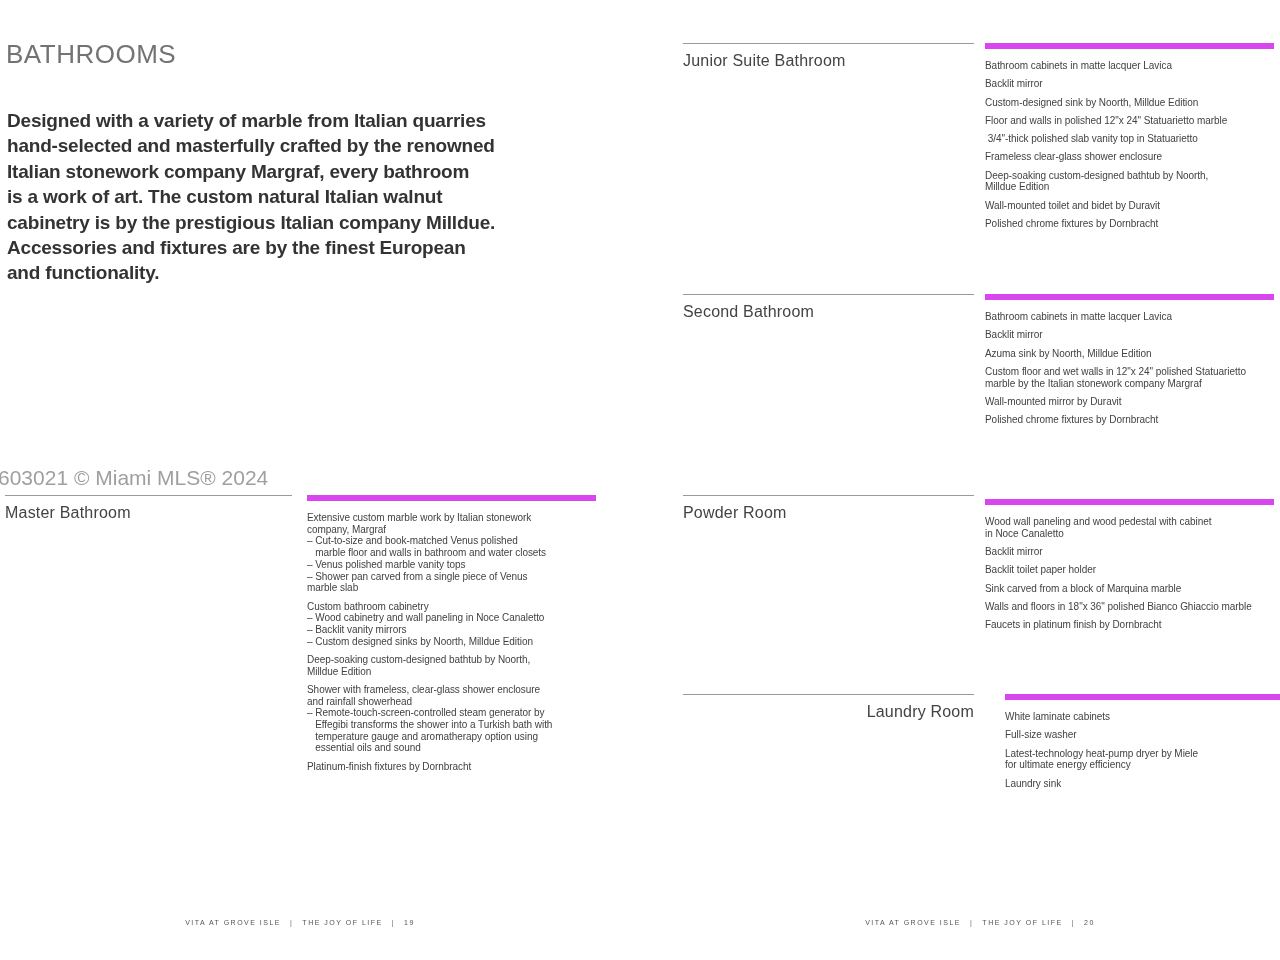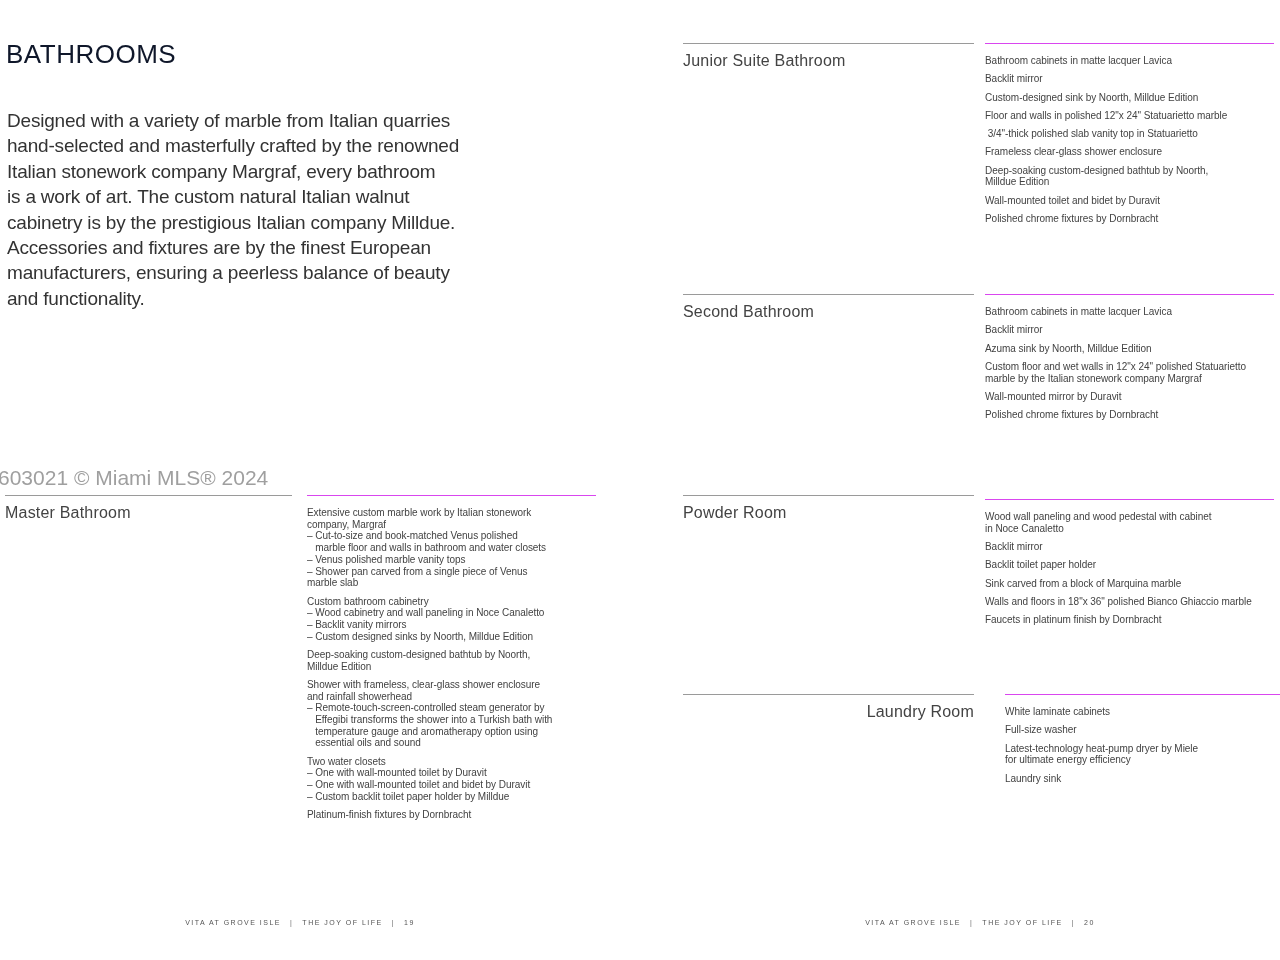--- a/index.html
+++ b/index.html
@@ -11,49 +11,50 @@
     font-family: "Liberation Sans", sans-serif;
   }
   .abs { position: absolute; }
 
   .page-title {
     left: 6px; top: 40px;
     font-size: 26px;
     line-height: 28px;
     font-weight: 400;
     letter-spacing: 0.5px;
-    color: #0f172a;
+    color: #737373;
   }
 
   .intro {
     left: 7px; top: 108px;
     font-size: 19px;
     line-height: 25.4px;
     letter-spacing: -0.2px;
     color: #333333;
+    font-weight: bold;
   }
   .intro-line { white-space: pre; }
 
   .watermark {
     left: -2px; top: 466px;
     font-size: 21px;
     color: #9f9f9f;
   }
 
   .label-cell {
     border-top: 1px solid #9a9a9a;
     padding-top: 8px;
   }
   .section-label {
     font-size: 16px;
     color: #434343;
     letter-spacing: 0.2px;
   }
   .detail-cell {
-    border-top: 1px solid #d946ef;
+    border-top: 6px solid #d946ef;
     padding-top: 11px;
   }
   .feature-item {
     font-size: 10px;
     line-height: 11.7px;
     margin-bottom: 6.6px;
     color: #424242;
     white-space: pre;
     letter-spacing: -0.05px;
   }
@@ -76,21 +77,20 @@
 
 <div class="abs page-title">BATHROOMS</div>
 
 <div class="abs intro" id="intro">
     <div class="intro-line">Designed with a variety of marble from Italian quarries</div>
     <div class="intro-line">hand-selected and masterfully crafted by the renowned</div>
     <div class="intro-line">Italian stonework company Margraf, every bathroom</div>
     <div class="intro-line">is a work of art. The custom natural Italian walnut</div>
     <div class="intro-line">cabinetry is by the prestigious Italian company Milldue.</div>
     <div class="intro-line">Accessories and fixtures are by the finest European</div>
-    <div class="intro-line">manufacturers, ensuring a peerless balance of beauty</div>
     <div class="intro-line">and functionality.</div>
   </div>
 
 <div class="abs watermark">603021 © Miami MLS® 2024</div>
 
 <div id="left-sections">
     <div class="abs label-cell" style="left: 5px; top: 495px; width: 287px;"><span class="section-label">Master Bathroom</span></div>
     <div class="abs detail-cell" style="left: 307px; top: 495px; width: 289px;">
       <div class="feature-item">Extensive custom marble work by Italian stonework
 company, Margraf
@@ -104,24 +104,20 @@
 – Backlit vanity mirrors
 – Custom designed sinks by Noorth, Milldue Edition</div>
       <div class="feature-item">Deep-soaking custom-designed bathtub by Noorth,
 Milldue Edition</div>
       <div class="feature-item">Shower with frameless, clear-glass shower enclosure
 and rainfall showerhead
 – Remote-touch-screen-controlled steam generator by
    Effegibi transforms the shower into a Turkish bath with
    temperature gauge and aromatherapy option using
    essential oils and sound</div>
-      <div class="feature-item">Two water closets
-– One with wall-mounted toilet by Duravit
-– One with wall-mounted toilet and bidet by Duravit
-– Custom backlit toilet paper holder by Milldue</div>
       <div class="feature-item">Platinum-finish fixtures by Dornbracht</div>
     </div>
   </div>
 <div id="right-sections">
     <div class="abs label-cell" style="left: 683px; top: 43px; width: 291px;"><span class="section-label">Junior Suite Bathroom</span></div>
     <div class="abs detail-cell" style="left: 985px; top: 43px; width: 289px;">
       <div class="feature-item">Bathroom cabinets in matte lacquer Lavica</div>
       <div class="feature-item">Backlit mirror</div>
       <div class="feature-item">Custom-designed sink by Noorth, Milldue Edition</div>
       <div class="feature-item">Floor and walls in polished 12"x 24" Statuarietto marble</div>

